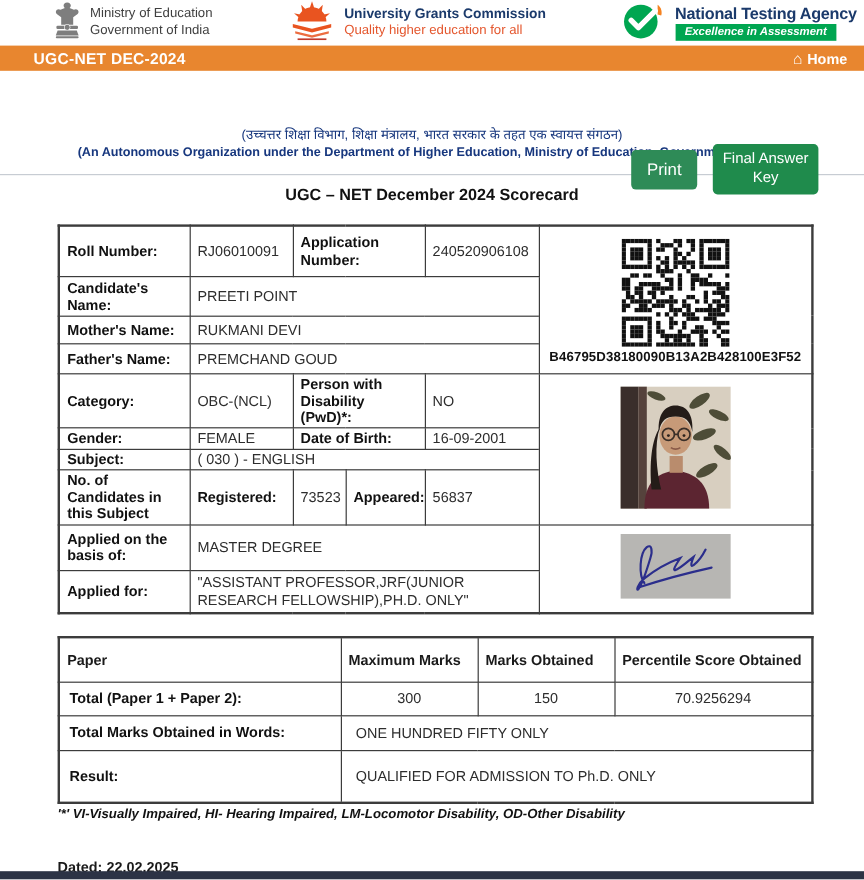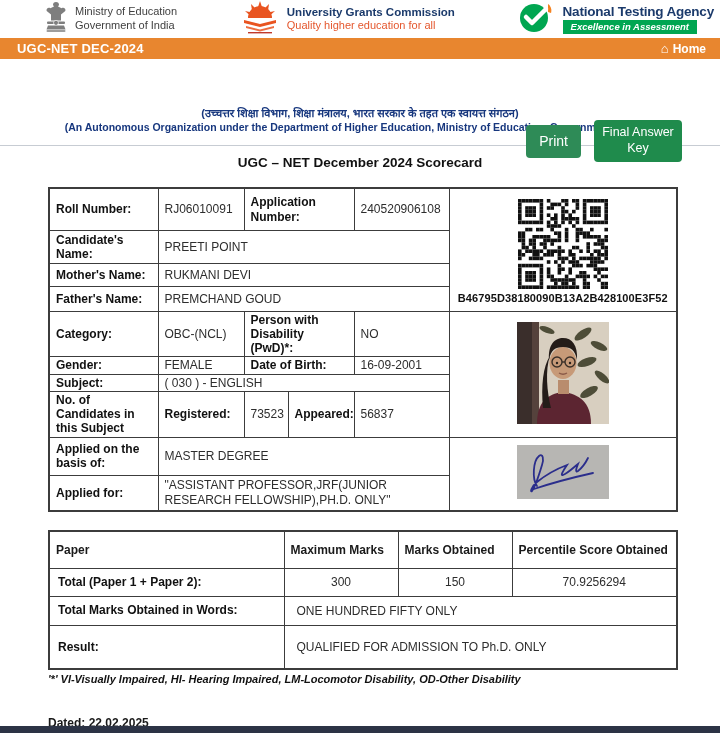--- a/index.html
+++ b/index.html
@@ -28,33 +28,33 @@
   .ministry-text{font-size:11px;color:#3f3f3f;line-height:1.25;}
   .ugc-name{font-size:11.5px;font-weight:bold;color:#1b3a6b;line-height:1.2;}
   .ugc-tagline{font-size:11px;color:#e4572e;line-height:1.2;}
   .nta-text{display:flex;flex-direction:column;align-items:flex-start;gap:1px;}
   .nta-name{font-size:13.5px;font-weight:bold;color:#1b3a6b;letter-spacing:-0.2px;}
   .nta-badge{background:var(--nta_green);color:#fff;font-size:9.5px;font-style:italic;font-weight:bold;padding:1px 8px 2px;}
   
   .navbar{
     height:21px;background:var(--accent_orange);color:#fff;
     display:flex;align-items:center;justify-content:space-between;
-    padding:0 14px 0 17px;
+    padding:0 14px 0 28px;
   }
   .navbar-title{font-size:13px;font-weight:bold;letter-spacing:0.2px;}
   .home-link{font-size:12px;font-weight:bold;display:flex;align-items:center;gap:4px;cursor:pointer;}
   .home-glyph{font-size:13px;line-height:1;}
   
   .content{position:relative;}
   .actions{position:absolute;top:13px;right:38px;display:flex;gap:13px;align-items:center;}
   .btn{border:none;border-radius:4px;color:#fff;cursor:pointer;font-family:inherit;}
   .btn-print{background:var(--btn_green);font-size:14px;padding:7px 13px;height:33px;}
   .btn-fak{background:var(--btn_green_dark);font-size:12.5px;font-weight:normal;width:88px;height:42px;line-height:1.25;padding:3px 6px;text-align:center;}
   .org-lines{margin-top:48px;text-align:center;color:var(--navy);}
-  .org-hindi{font-size:11px;font-weight:bold;line-height:1.2;}
+  .org-hindi{font-size:11px;font-weight:normal;line-height:1.2;}
   .org-english{font-size:10.5px;font-weight:bold;line-height:1.25;margin-top:1px;}
   .divider{border:none;border-top:1px solid #c7ccd3;margin:11px 0 0;}
   .page-title{text-align:center;font-size:13.5px;font-weight:bold;margin-top:9px;color:#111;}
   
   table{border-collapse:collapse;table-layout:fixed;width:628px;margin-left:48px;}
   .tbl{border:2px solid var(--border_dark);margin-top:17px;}
   .tbl td,.tbl th{border:1px solid var(--border_dark);padding:1px 6px;font-size:12px;vertical-align:middle;overflow:hidden;}
   .lbl{font-weight:bold;color:#111;line-height:1.18;}
   .val{color:#2d2d2d;line-height:1.2;}
   .media-cell{vertical-align:top;padding:2px;}

